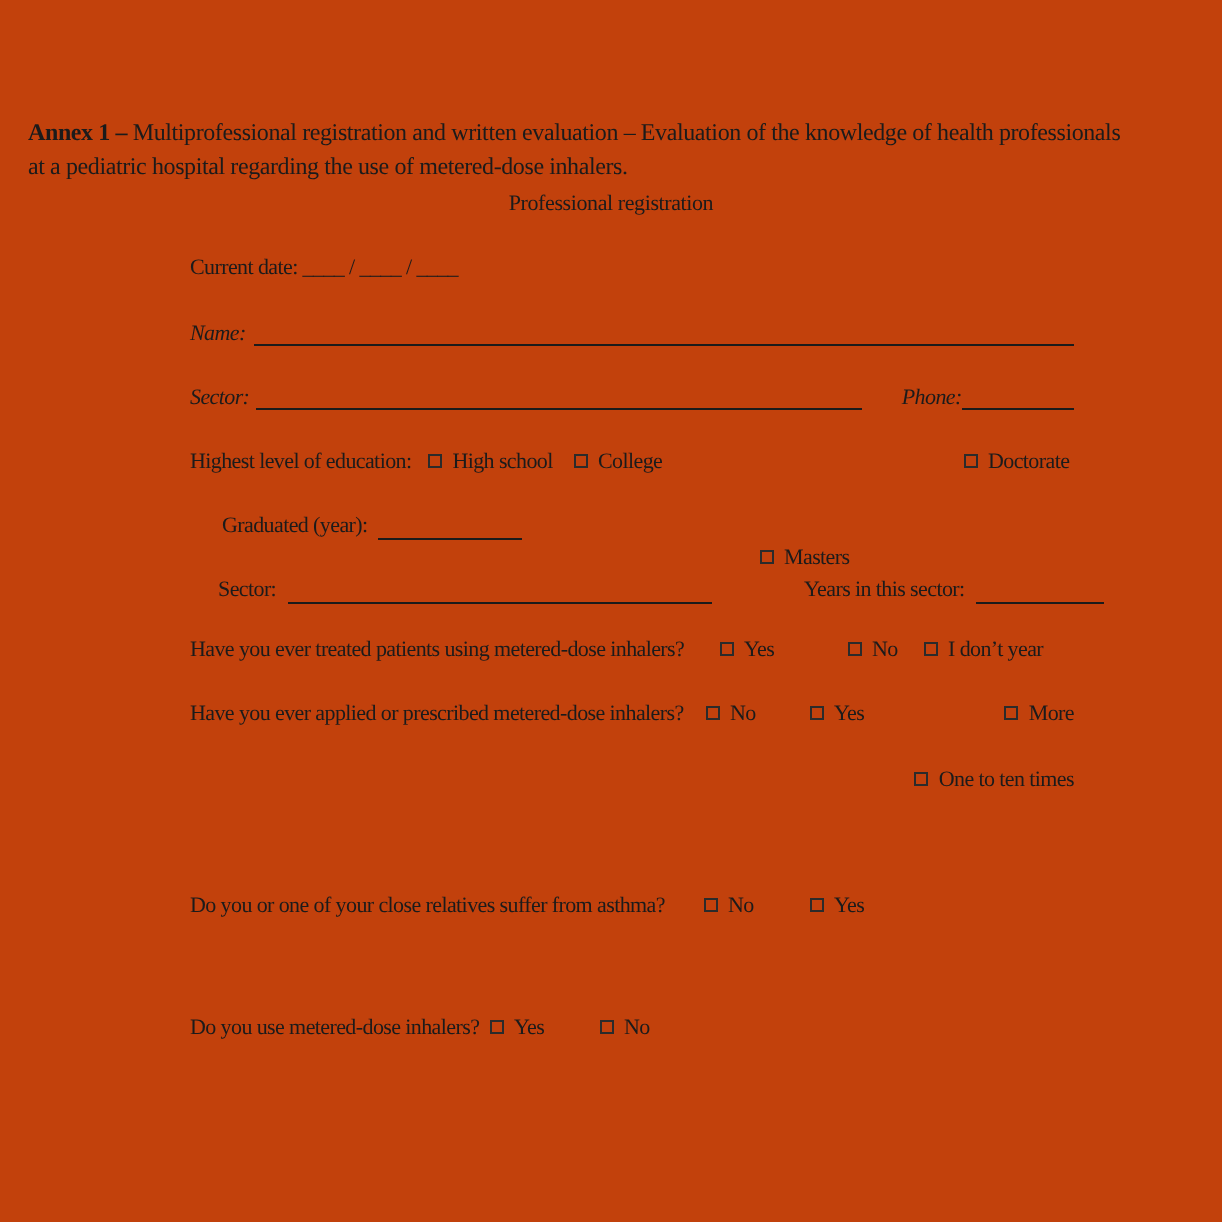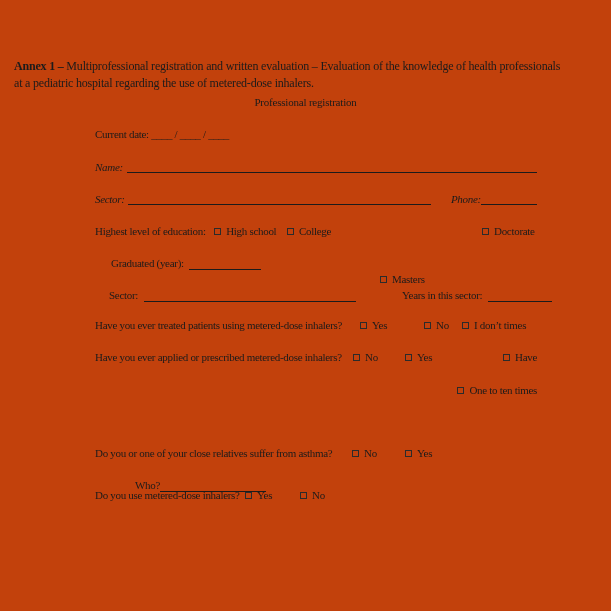--- a/index.html
+++ b/index.html
@@ -93,44 +93,41 @@
     <span class="grp" style="left:293px;">
       <span class="lbl" style="margin-right:3px;">Years in this sector:</span>
       <span class="fill" style="width:64px;"></span>
     </span>
   </div>
 
   <div class="row" style="left:75px; top:318px; width:462px;">
     <span class="lbl">Have you ever treated patients using metered-dose inhalers?</span>
     <span class="opt" style="left:285px;"><span class="cb"></span><span>Yes</span></span>
     <span class="opt" style="left:349px;"><span class="cb"></span><span>No</span></span>
-    <span class="opt" style="left:387px;"><span class="cb"></span><span>I don’t times</span></span>
+    <span class="opt" style="left:387px;"><span class="cb"></span><span>I don’t year</span></span>
   </div>
 
   <div class="row" style="left:75px; top:350px; width:462px;">
     <span class="lbl">Have you ever applied or prescribed metered-dose inhalers?</span>
     <span class="opt" style="left:278px;"><span class="cb"></span><span>No</span></span>
     <span class="opt" style="left:330px;"><span class="cb"></span><span>Yes</span></span>
-    <span class="optr"><span class="cb"></span><span>Have</span></span>
+    <span class="optr"><span class="cb"></span><span>More</span></span>
   </div>
 
   <div class="row" style="left:75px; top:383px; width:462px;">
     <span class="optr"><span class="cb"></span><span>One to ten times</span></span>
   </div>
 
 
   <div class="row" style="left:75px; top:446px; width:462px;">
     <span class="lbl">Do you or one of your close relatives suffer from asthma?</span>
     <span class="opt" style="left:277px;"><span class="cb"></span><span>No</span></span>
     <span class="opt" style="left:330px;"><span class="cb"></span><span>Yes</span></span>
   </div>
 
-  <div class="row" style="left:115px; top:478px;">
-    <span class="lbl">Who?</span><span class="fill" style="width:106px;"></span>
-  </div>
 
-  <div class="row" style="left:75px; top:488px; width:462px;">
+  <div class="row" style="left:75px; top:507px; width:462px;">
     <span class="lbl">Do you use metered-dose inhalers?</span>
     <span class="opt" style="left:170px;"><span class="cb"></span><span>Yes</span></span>
     <span class="opt" style="left:225px;"><span class="cb"></span><span>No</span></span>
   </div>
 
 </div>
 
 </body></html>

